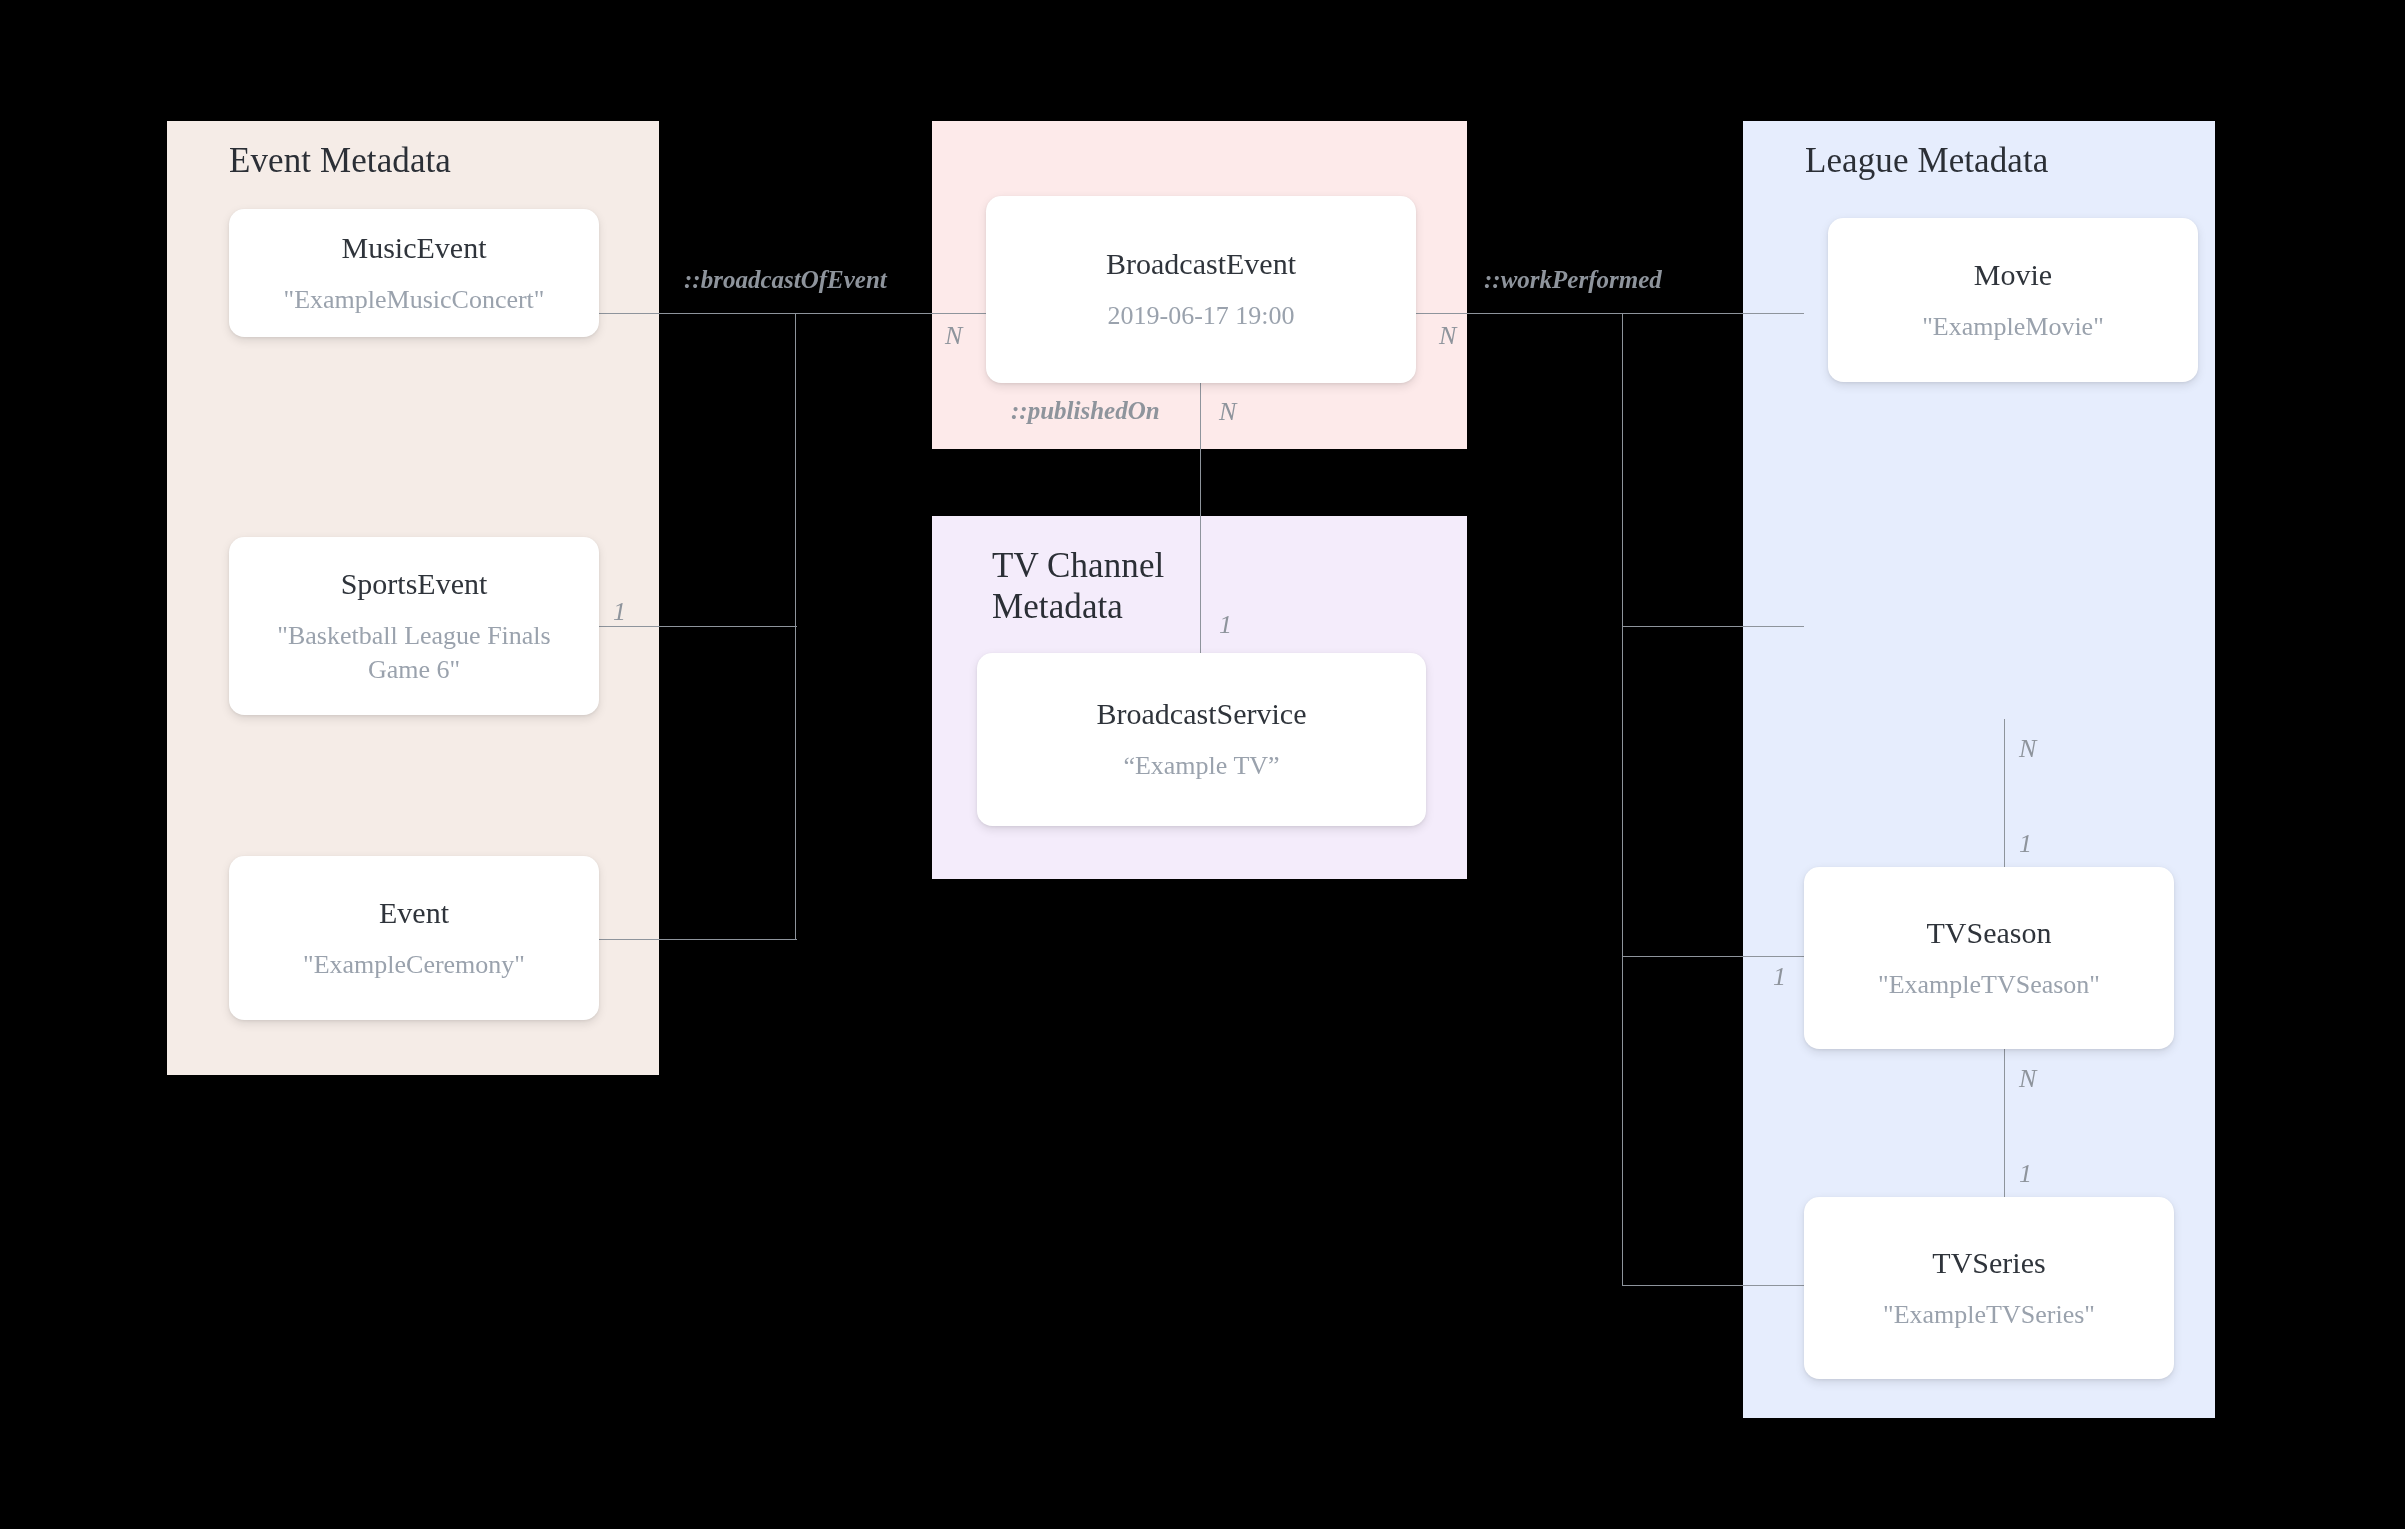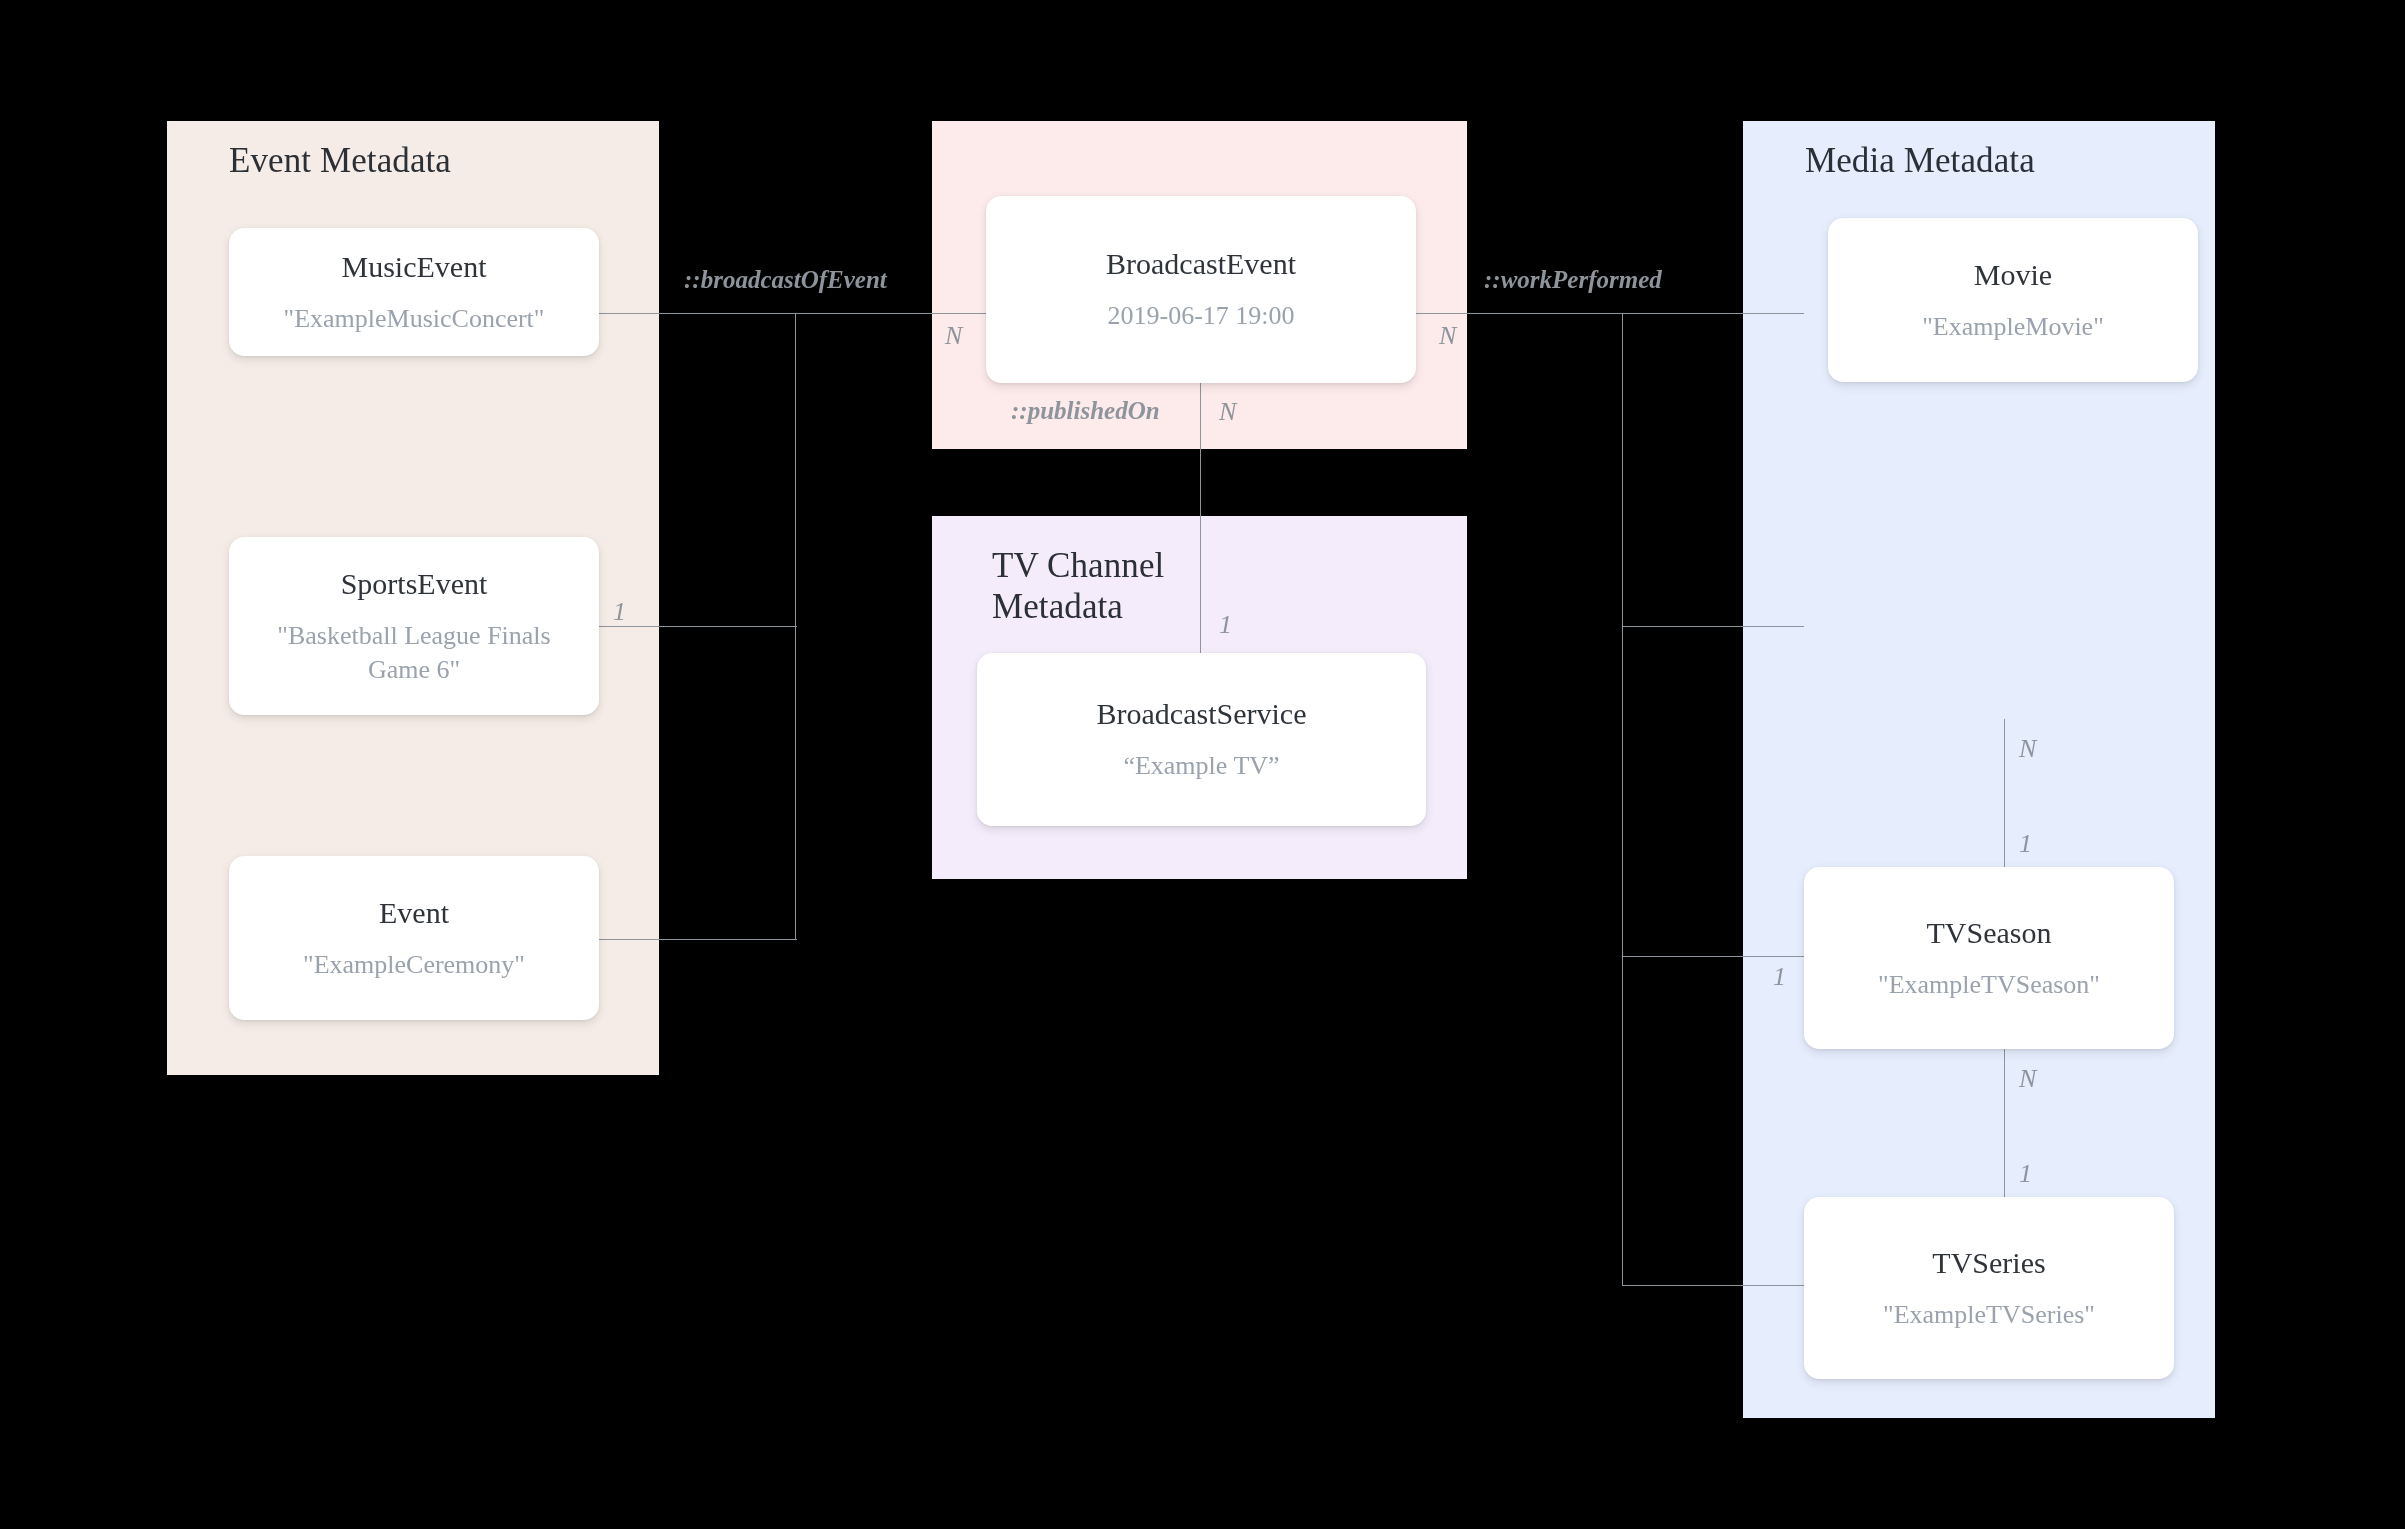--- a/index.html
+++ b/index.html
@@ -98,21 +98,21 @@
 
   <div class="panel" style="left:932px; top:516px; width:535px; height:363px; background:#f4ecfb;"></div>
 
   <div class="panel" style="left:1743px; top:121px; width:488px; height:1297px; background:#e6edfd;"></div>
 
   <div class="panel-title" style="left:229px; top:140px;">Event Metadata</div>
 
   <div class="panel-title" style="left:992px; top:545px;">TV Channel
 Metadata</div>
 
-  <div class="panel-title" style="left:1805px; top:140px;">Media Metadata</div>
+  <div class="panel-title" style="left:1805px; top:140px;">League Metadata</div>
 
   <div class="line-v" style="left:795px; top:313px; height:626px;"></div>
 
   <div class="line-h" style="left:599px; top:313px; width:198px;"></div>
 
   <div class="line-h" style="left:599px; top:626px; width:198px;"></div>
 
   <div class="line-h" style="left:599px; top:939px; width:198px;"></div>
 
   <div class="line-h" style="left:795px; top:313px; width:191px;"></div>
@@ -127,21 +127,21 @@
 
   <div class="line-h" style="left:1622px; top:626px; width:182px;"></div>
 
   <div class="line-h" style="left:1622px; top:956px; width:182px;"></div>
 
   <div class="line-h" style="left:1622px; top:1285px; width:182px;"></div>
 
   <div class="line-v" style="left:2004px; top:719px; height:182px;"></div>
   <div class="line-v" style="left:2004px; top:1049px; height:182px;"></div>
 
-  <div class="card" style="left:229px; top:228px; width:370px; height:128px;justify-content:center;">
+  <div class="card" style="left:229px; top:209px; width:370px; height:128px;justify-content:center;">
     <div class="card-name">MusicEvent</div>
     <div class="card-value">"ExampleMusicConcert"</div>
   </div>
 
   <div class="card" style="left:229px; top:537px; width:370px; height:178px;justify-content:center;">
     <div class="card-name">SportsEvent</div>
     <div class="card-value" style="max-width:325px;">"Basketball League Finals Game 6"</div>
   </div>
 
   <div class="card" style="left:229px; top:856px; width:370px; height:164px;">

